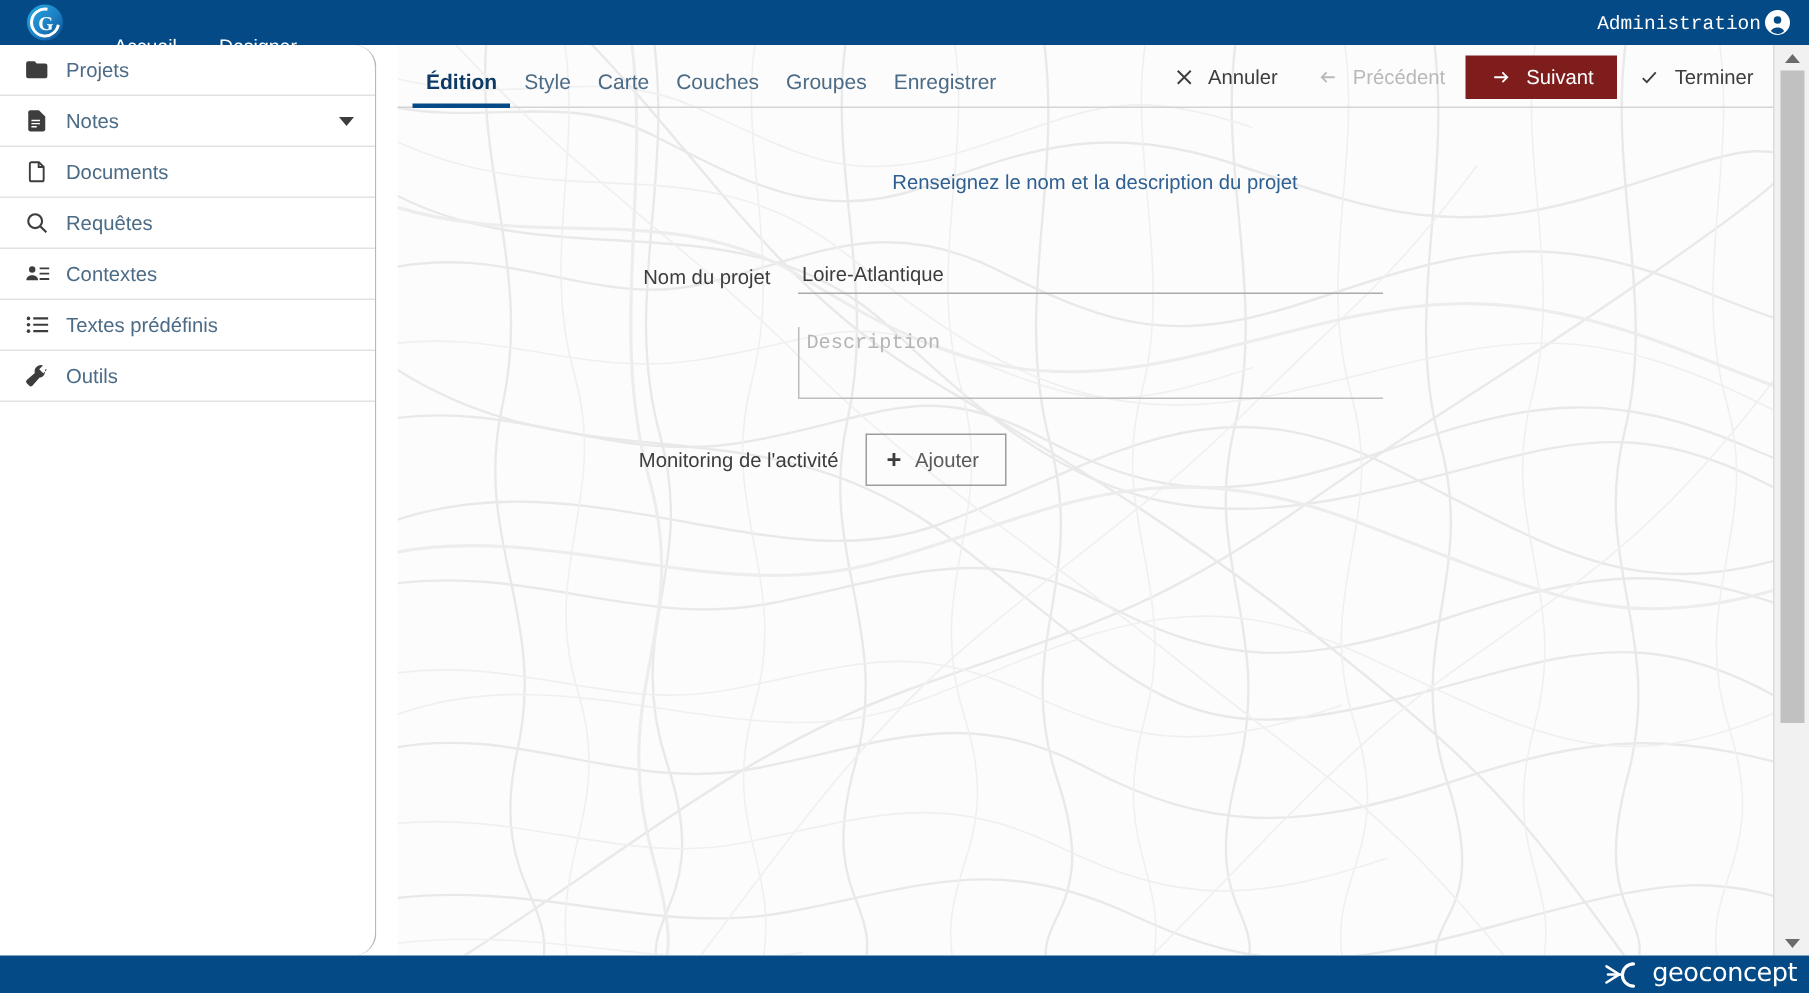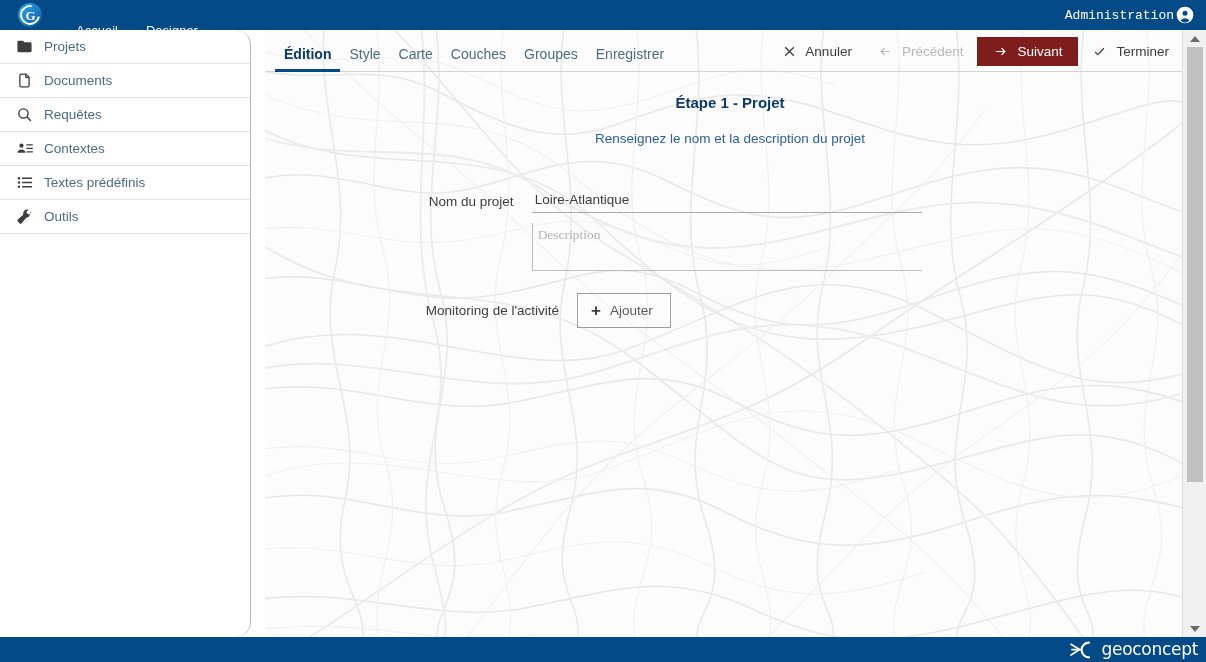--- a/index.html
+++ b/index.html
@@ -203,31 +203,31 @@
     border-bottom: 1px solid #aaaaaa;
     background: transparent;
     font-size: 13.5px;
     color: #3d3d3d;
     padding: 2px 0 5px 3px;
     outline: none;
     font-family: "Liberation Sans", sans-serif;
   }
   .txt-area {
     width: 390px; height: 48px;
-    margin-top: 10px;
+    margin-top: 22px;
     border: none;
     border-left: 1px solid #bdbdbd;
     border-bottom: 1px solid #bdbdbd;
     background: transparent;
     font-size: 13.5px;
     color: #0f766e;
     padding: 4px 0 4px 5px;
     outline: none;
     resize: none;
-    font-family: Liberation Serif, serif;
+    font-family: Liberation Mono, monospace;
   }
   .txt-area::placeholder { color: #b5b5b5; }
   .resize-grip {
     position: absolute;
     right: 2px; bottom: 4px;
     width: 10px; height: 10px;
     pointer-events: none;
   }
   .frow2 { margin-top: 18px; align-items: center; }
   .frow2 .flabel { padding-top: 0; }
@@ -326,20 +326,30 @@
 
   <div class="side-item">
     <span class="side-icon">
       <svg width="17" height="17" viewBox="0 0 24 24" fill="#3d3d3d">
         <path d="M10 4H4a2 2 0 00-2 2v12a2 2 0 002 2h16a2 2 0 002-2V8a2 2 0 00-2-2h-8l-2-2z"></path>
       </svg>
     </span>
     <span class="side-label">Projets</span>
   </div>
 
+  <div class="side-item">
+    <span class="side-icon">
+      <svg width="17" height="17" viewBox="0 0 24 24" fill="#3d3d3d">
+        <path d="M14 2H6a2 2 0 00-2 2v16a2 2 0 002 2h12a2 2 0 002-2V8l-6-6z"></path>
+        <path d="M7 11h8v1.4H7zm0 3h8v1.4H7zm0 3h5v1.4H7z" fill="#ffffff"></path>
+      </svg>
+    </span>
+    <span class="side-label">Notes</span>
+    <span class="side-caret"></span>
+  </div>
 
   <div class="side-item">
     <span class="side-icon">
       <svg width="17" height="17" viewBox="0 0 24 24" fill="none" stroke="#3d3d3d" stroke-width="1.8">
         <path d="M14 3H7a1.5 1.5 0 00-1.5 1.5v15A1.5 1.5 0 007 21h10a1.5 1.5 0 001.5-1.5V7.5L14 3z"></path>
         <path d="M13.8 3.2V7.6h4.4"></path>
       </svg>
     </span>
     <span class="side-label">Documents</span>
   </div>
@@ -483,21 +493,20 @@
           <svg width="15" height="13" viewBox="0 0 24 24" stroke="#3d3d3d" stroke-width="2.2" fill="none">
             <path d="M4 13l5 5L20 6"></path>
           </svg>
         </span>
         <span>Terminer</span>
       </button>
     </div>
   </div>
 
   <div class="form-area">
-    <div class="step-title">Étape 1 - Projet</div>
     <div class="step-sub">Renseignez le nom et la description du projet</div>
 
     <div class="fields">
 
       <div class="frow">
         <div class="flabel">Nom du projet</div>
         <div class="fctrl">
           <input class="txt-underline" type="text" value="Loire-Atlantique" style="">
           <textarea class="txt-area" placeholder="Description" style=""></textarea>
           <span class="resize-grip">

